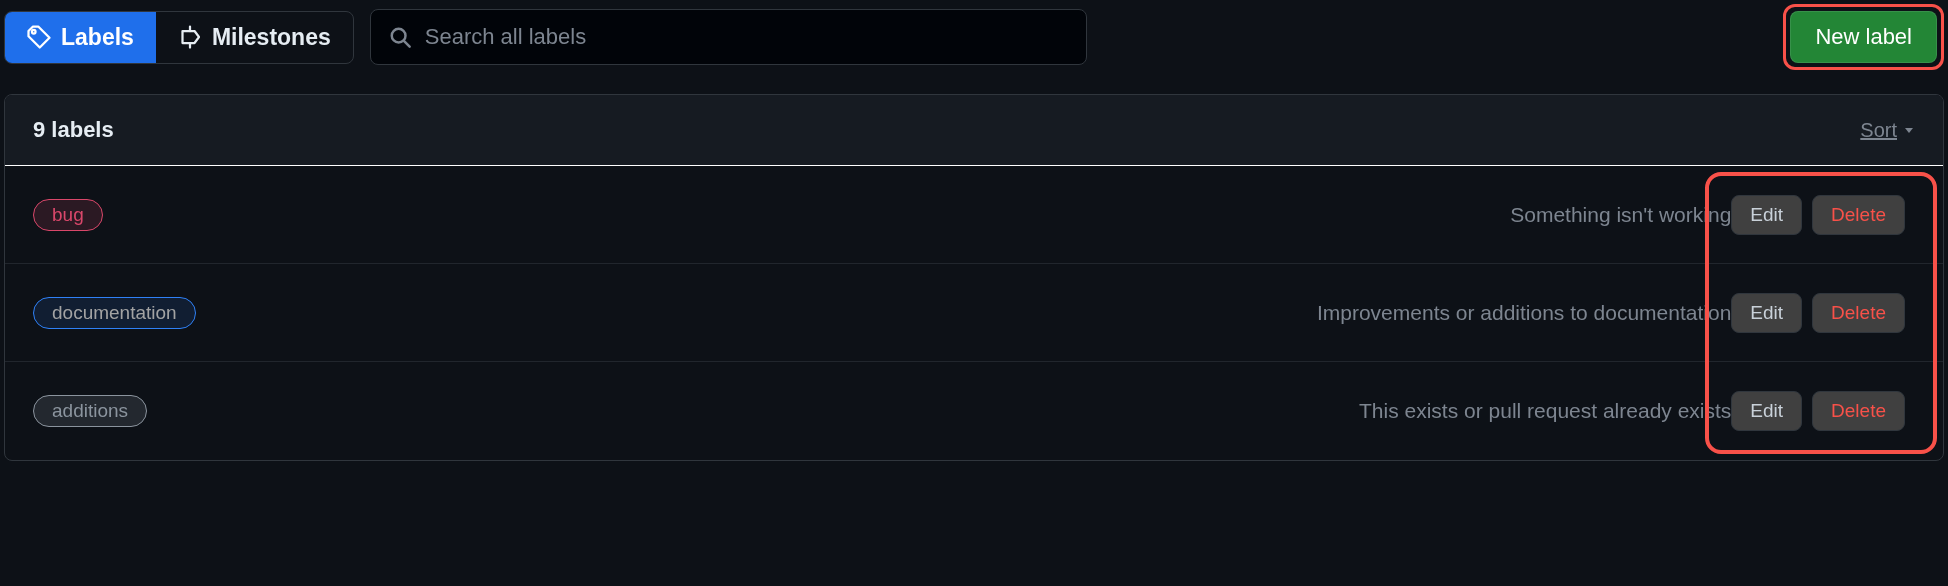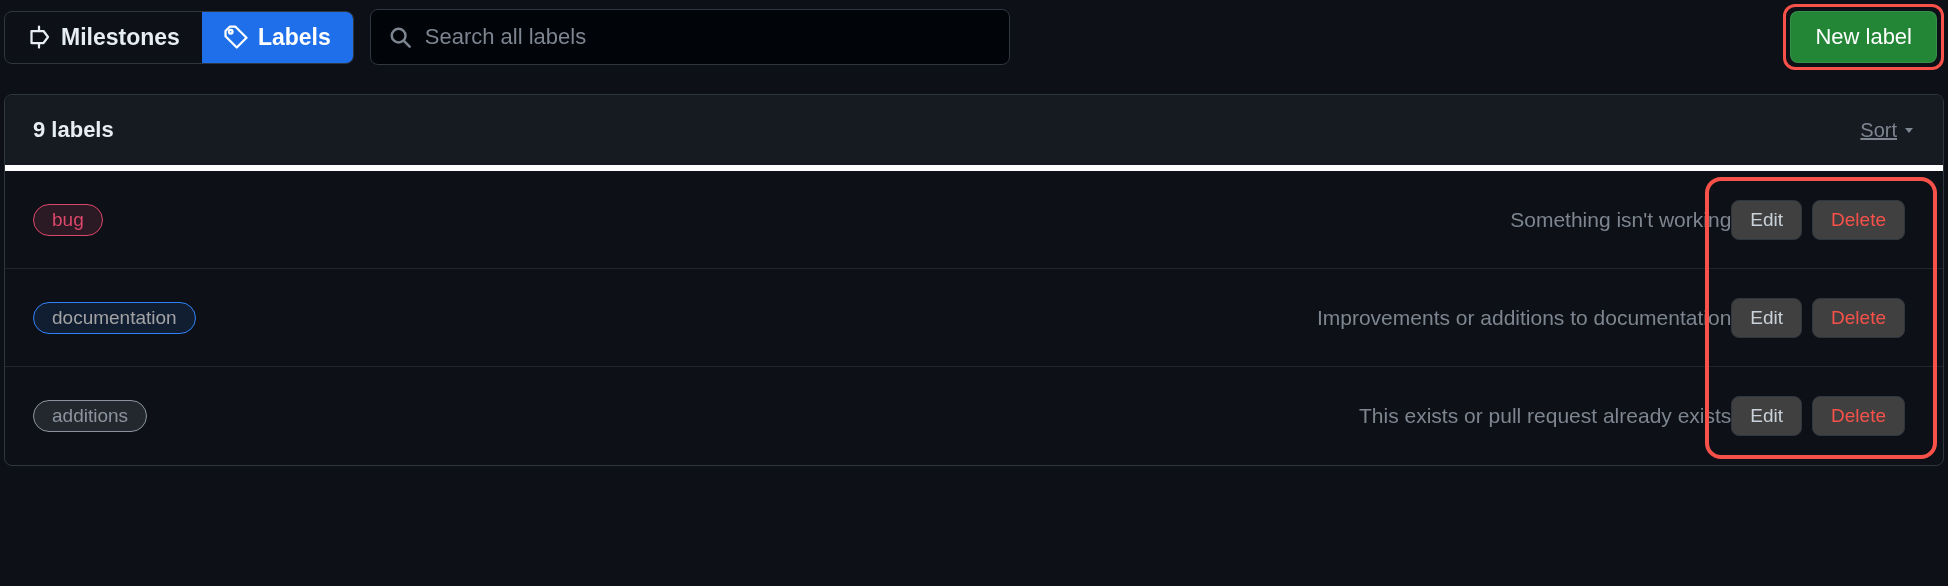--- a/index.html
+++ b/index.html
@@ -41,21 +41,21 @@
     }
     .toggle-btn svg { display: block; }
     .search-box {
       display: flex;
       align-items: center;
       gap: 14px;
       border: 1px solid #30363d;
       background: #010409;
       border-radius: 8px;
       padding: 10px 18px;
-      width: 640px;
+      width: 717px;
       height: 56px;
     }
     .search-box svg { flex-shrink: 0; }
     .search-input {
       background: transparent;
       border: none;
       outline: none;
       color: #e6edf3;
       font-size: 22px;
       width: 100%;
@@ -80,21 +80,21 @@
     .list-container {
       border: 1px solid #30363d;
       border-radius: 8px;
       overflow: hidden;
     }
     .list-header {
       display: flex;
       align-items: center;
       padding: 22px 28px;
       background: #161b22;
-      border-bottom: 6px solid #ffffff;
+      border-bottom: 1px solid #ffffff;
       gap: 22px;
     }
     .list-count {
       font-size: 22px;
       font-weight: 600;
       color: #e6edf3;
     }
     .sort-btn {
       display: flex;
       align-items: center;
@@ -155,33 +155,33 @@
       border: 4px solid #f85149;
       border-radius: 16px;
       pointer-events: none;
     }
   </style>
 </head>
 <body>
 
 <div class="toolbar">
   <div class="toggle-group">
+    <button class="toggle-btn active">
+      <svg width="24" height="24" viewBox="0 0 16 16" fill="none" stroke="currentColor" stroke-width="1.5">
+        <path d="M1 4 L1 7.5 L8.5 15 L15 8.5 L7.5 1 L4 1 Z" stroke-linejoin="round"></path>
+        <circle cx="4.5" cy="4.5" r="1.2"></circle>
+      </svg>
+      <span>Labels</span>
+    </button>
     <button class="toggle-btn">
       <svg width="24" height="24" viewBox="0 0 16 16" fill="none" stroke="currentColor" stroke-width="1.5">
         <path d="M8 1 L8 4 M8 12 L8 15" stroke-linecap="round"></path>
         <path d="M3 4 L11 4 L14 8 L11 12 L3 12 Z" stroke-linejoin="round"></path>
       </svg>
       <span>Milestones</span>
-    </button>
-    <button class="toggle-btn active">
-      <svg width="24" height="24" viewBox="0 0 16 16" fill="none" stroke="currentColor" stroke-width="1.5">
-        <path d="M1 4 L1 7.5 L8.5 15 L15 8.5 L7.5 1 L4 1 Z" stroke-linejoin="round"></path>
-        <circle cx="4.5" cy="4.5" r="1.2"></circle>
-      </svg>
-      <span>Labels</span>
     </button>
   </div>
 
   <div class="search-box">
     <svg width="22" height="22" viewBox="0 0 16 16" fill="none" stroke="#7d8590" stroke-width="1.8">
       <circle cx="7" cy="7" r="5"></circle>
       <path d="M11 11 L15 15" stroke-linecap="round"></path>
     </svg>
     <input class="search-input" type="text" placeholder="Search all labels" style="">
   </div>

